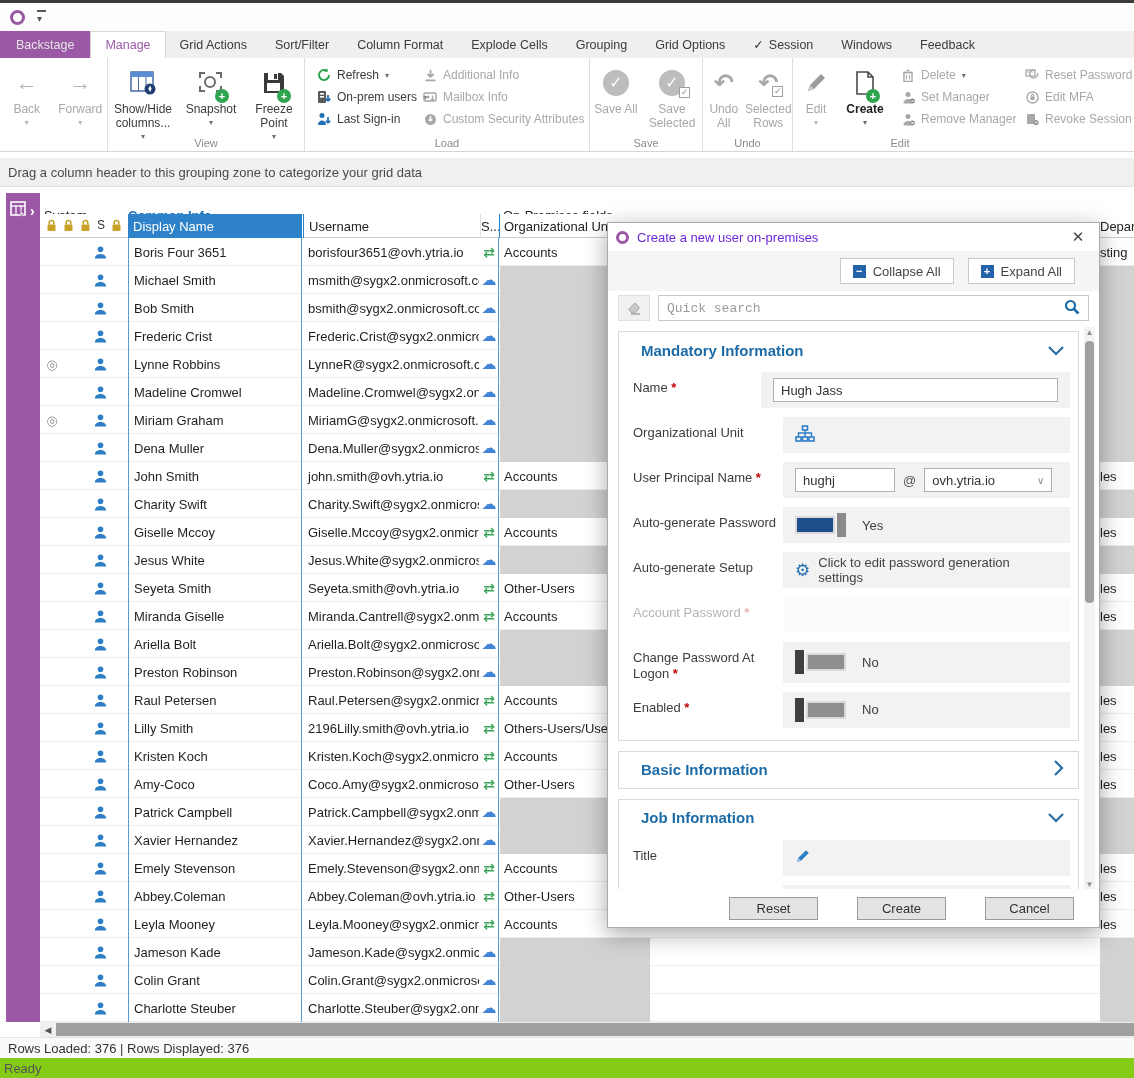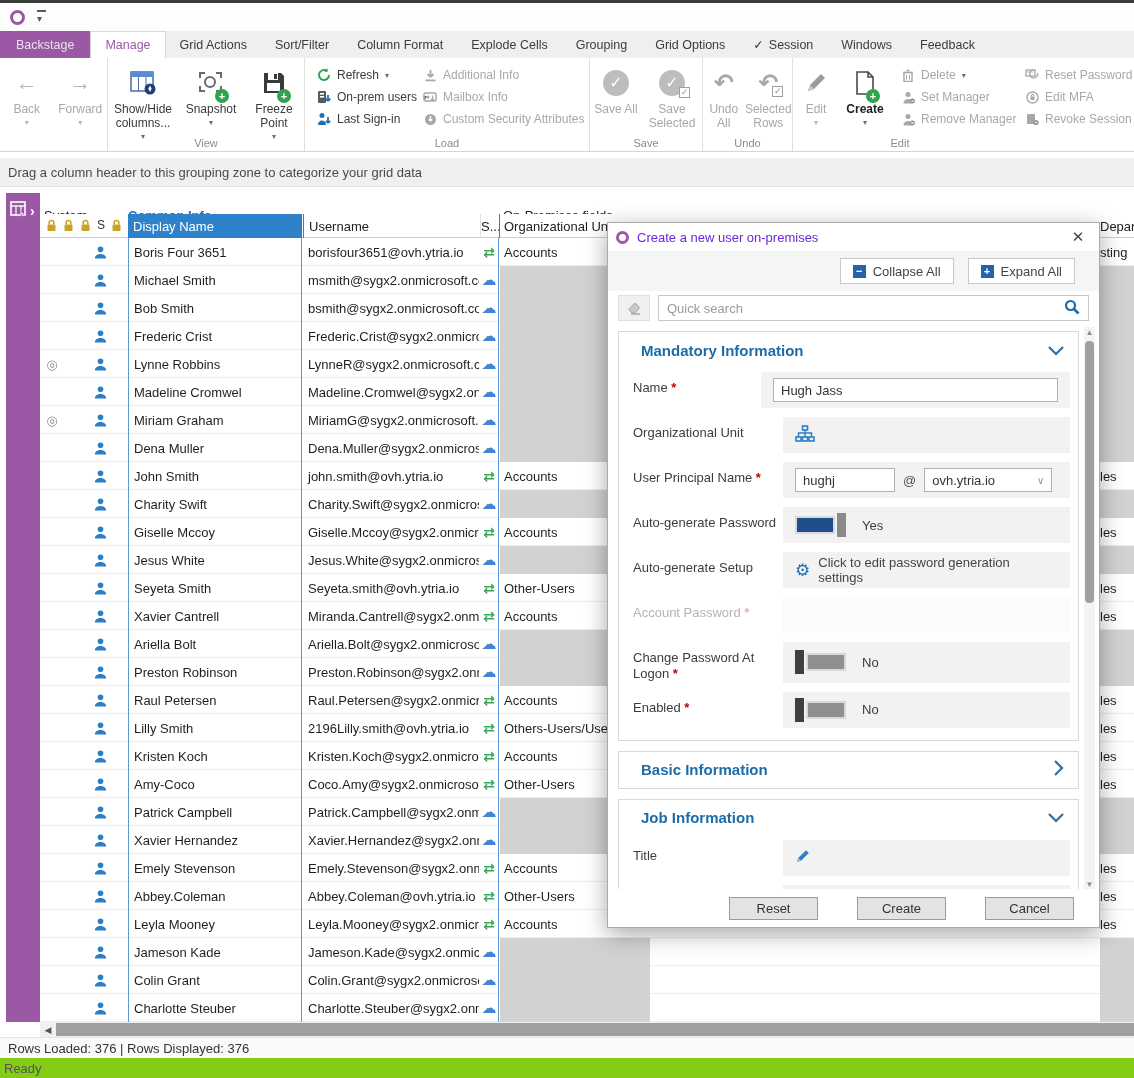--- a/index.html
+++ b/index.html
@@ -93,21 +93,21 @@
   .dlg-title{height:28px;display:flex;align-items:center;padding:0 8px;background:#fff}
   .dlg-logo{width:13px;height:13px;border:3px solid #9a58a5;border-radius:50%;margin-right:8px;flex:none}
   .dlg-title-text{flex:1;color:#6d28d9}
   .dlg-close{width:26px;text-align:center;font-size:15px;color:#444}
   .dlg-toolbar{height:40px;background:#f5f5f5;display:flex;align-items:center;justify-content:flex-end;gap:14px;padding-right:24px}
   .tbtn{height:26px;background:#fff;border:1px solid #c8c8c8;display:flex;align-items:center;padding:0 12px;color:#444;font-size:13px}
   .sqicon{width:13px;height:13px;background:#2563a8;color:#fff;font-size:11px;line-height:13px;text-align:center;font-weight:bold;margin-right:7px}
   .dlg-search{height:34px;display:flex;align-items:center;padding:0 10px;gap:8px}
   .eraser-btn{width:32px;height:26px;background:#f0f0f0;border:1px solid #e0e0e0;display:flex;align-items:center;justify-content:center}
   .search-box{flex:1;height:26px;border:1px solid #c8c8c8;display:flex;align-items:center;background:#fff}
-  .search-box input{flex:1;border:none;outline:none;height:22px;padding:0 8px;font-size:13px;color:#333;font-family:Liberation Sans, sans-serif}
+  .search-box input{flex:1;border:none;outline:none;height:22px;padding:0 8px;font-size:13px;color:#333;font-family:Liberation Mono, monospace}
   .search-box input::placeholder{color:#9a9a9a}
   .dlg-body{flex:1;overflow:hidden;position:relative;padding-right:18px}
   .card{border:1px solid #d9d9d9;margin:6px 2px 10px 10px;background:#fff}
   .card-head{height:36px;display:flex;align-items:center;padding:0 14px 0 22px;color:#1d6ca8;font-weight:bold;font-size:15px}
   .card-head .chev{margin-left:auto}
   .fields{padding:4px 8px 10px 14px}
   .frow{display:flex;margin-bottom:9px}
   .flabel{width:150px;padding-top:8px;color:#3c3c3c;line-height:1.25}
   .flabel .req{color:#c00000;font-weight:bold}
   .flabel.disabled{color:#b4b4b4}
@@ -697,21 +697,21 @@
     <span class="c-frag">les</span>
   </div>
       <div class="grow">
     <span class="c-target"></span>
     <span class="c-person">
           <svg width="15" height="15" viewBox="0 0 16 16" fill="#2e7ec6">
             <circle cx="8" cy="4.6" r="3"></circle>
             <path d="M2 14.5c0-3.4 2.7-5 6-5s6 1.6 6 5z"></path>
           </svg>
         </span>
-    <span class="c-display">Xavier Cantrell</span>
+    <span class="c-display">Miranda Giselle</span>
     <span class="c-username">Miranda.Cantrell@sygx2.onmic</span>
     <span class="c-sync">
           <span class="sync-glyph">⇄</span>
         </span>
     <span class="c-ou">Accounts</span>
     <span class="c-frag">les</span>
   </div>
       <div class="grow">
     <span class="c-target"></span>
     <span class="c-person">

